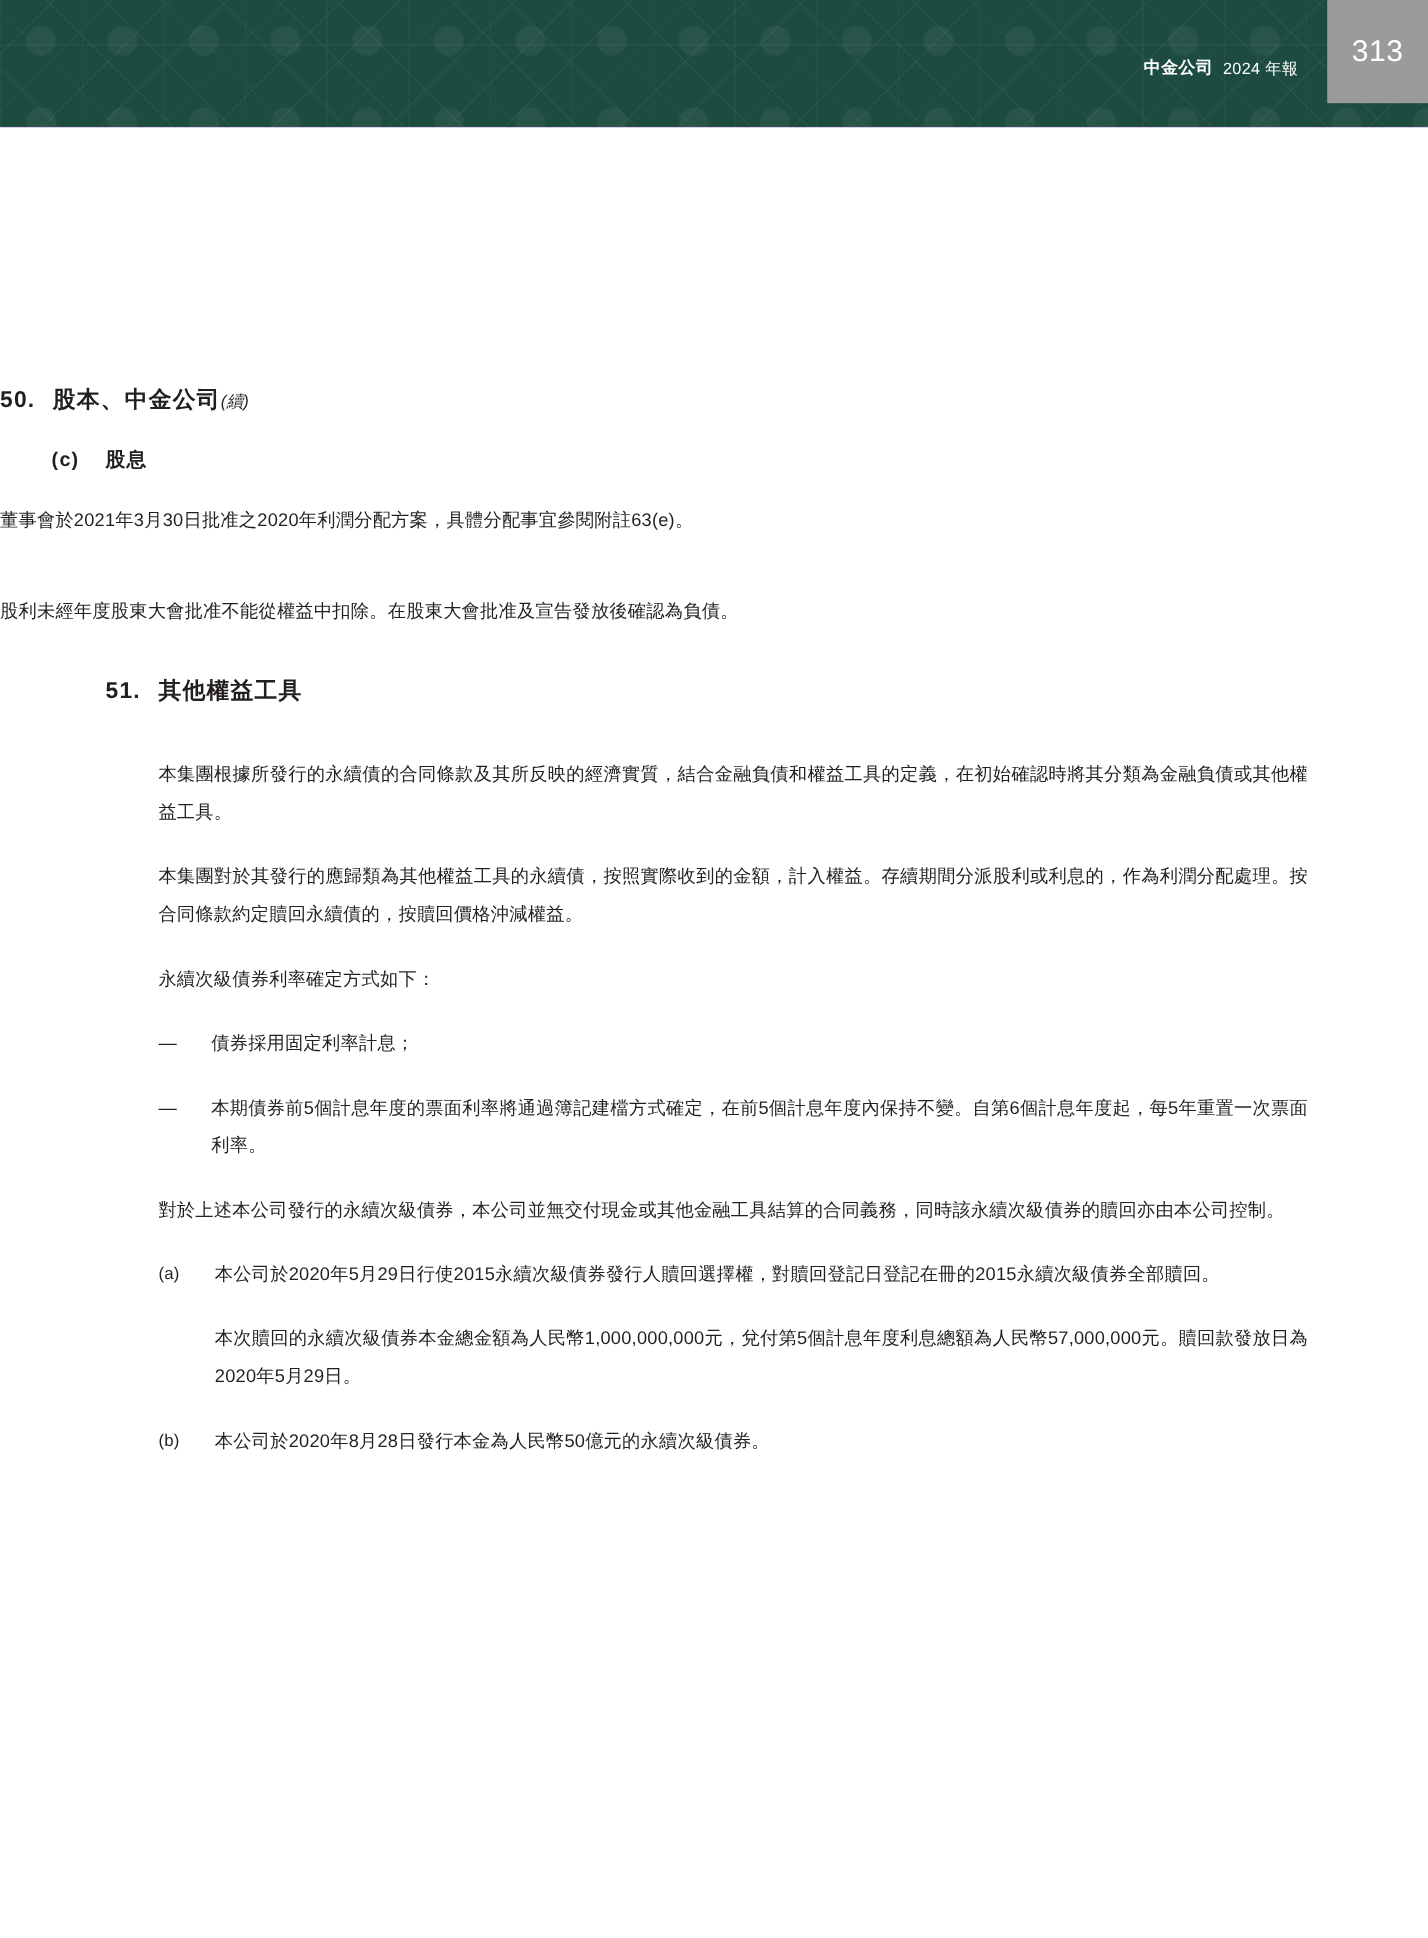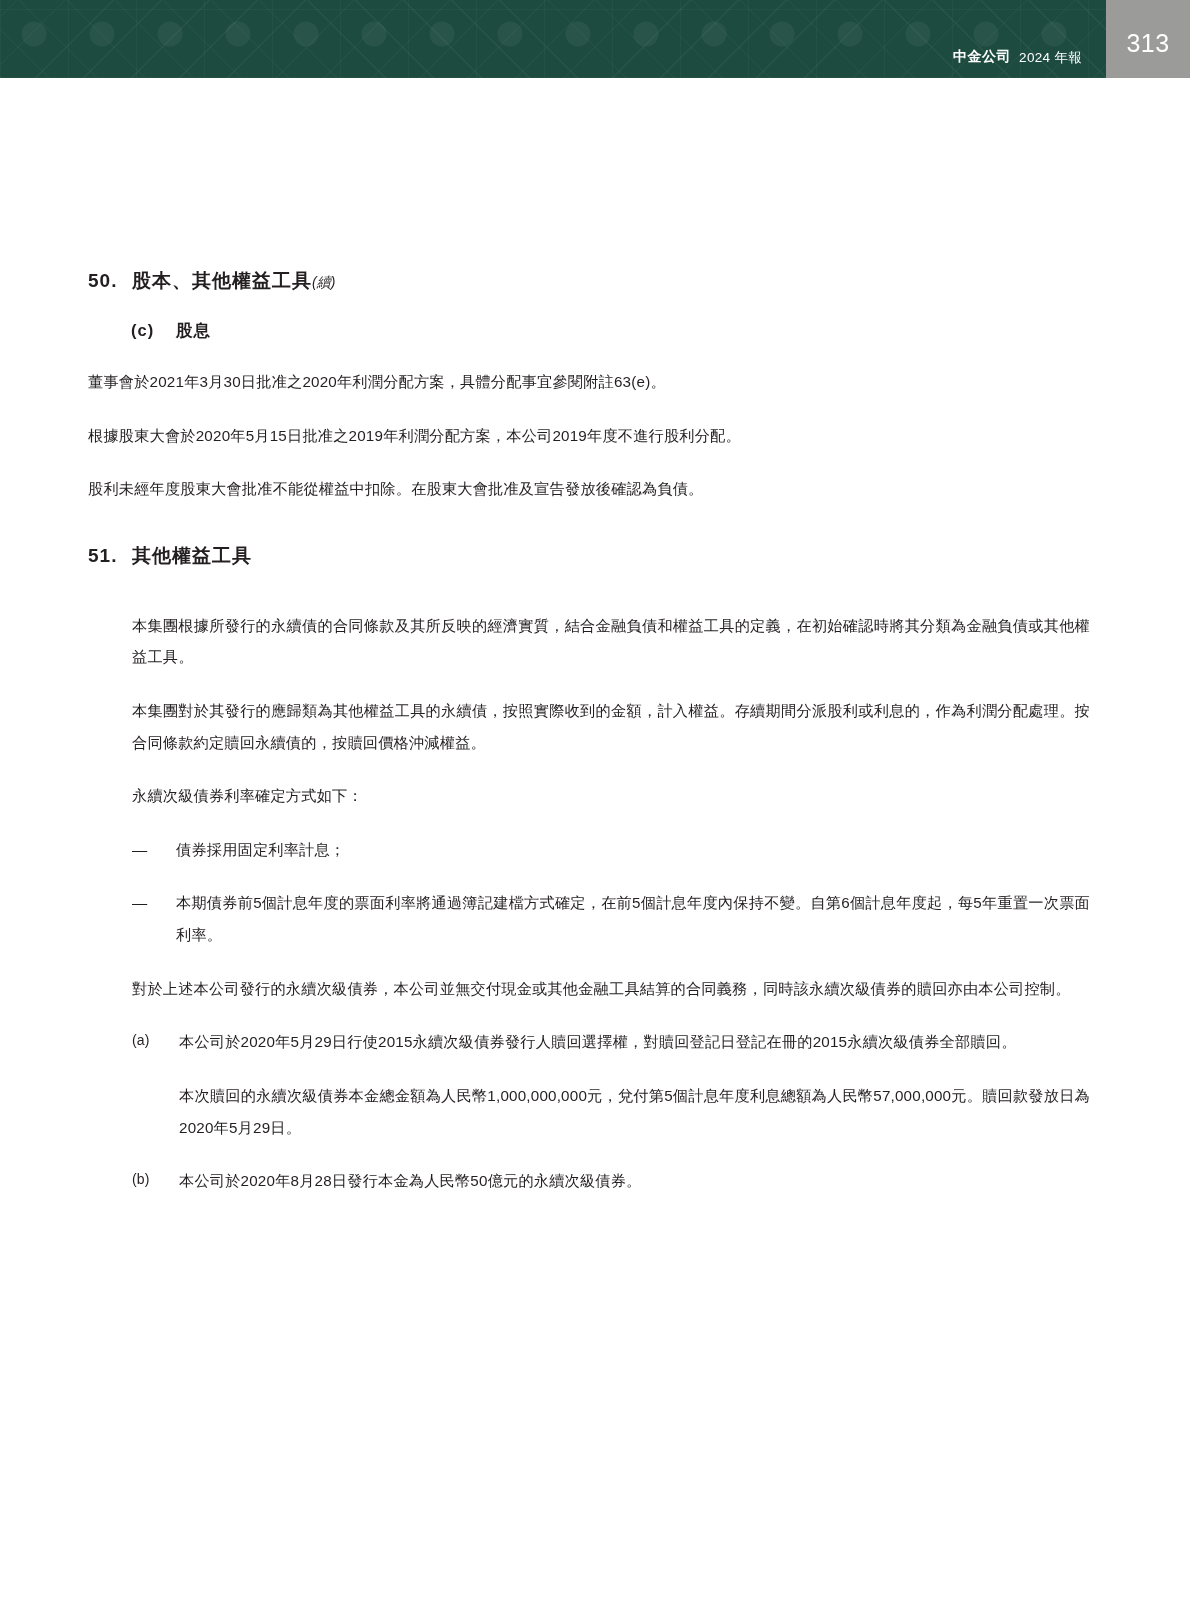--- a/index.html
+++ b/index.html
@@ -13,21 +13,21 @@
     font-family: "Liberation Sans", "DejaVu Sans", sans-serif;
     color: #231f20;
     overflow: hidden;
     position: relative;
   }
 
   
   .page-header {
     position: relative;
     width: 1190px;
-    height: 78px;
+    height: 106px;
     background: #6d28d9;
     overflow: hidden;
   }
   .page-header .pattern {
     position: absolute;
     inset: 0;
     background-color: #1d4b40;
     background-image:
       repeating-linear-gradient(45deg, rgba(255,255,255,0.045) 0 1px, rgba(255,255,255,0) 1px 34px),
       repeating-linear-gradient(-45deg, rgba(255,255,255,0.045) 0 1px, rgba(255,255,255,0) 1px 34px),
@@ -176,40 +176,39 @@
     <div class="header-company">中金公司</div>
     <div class="header-report">2024 年報</div>
     <div class="page-number-box">313</div>
   </div>
 </div>
 
 <div class="content">
 
   <div style="height:190px"></div>
 
-  <div class="section" style="padding-left:88px; padding-right:100px;">
+  <div class="section" style="padding-right:100px;margin-top:24px;">
     <div class="num-heading">
       <span class="num">50.</span>
       <span class="htext">
-        <span>股本、其他權益工具</span><span class="cont-mark">(續)</span>
+        <span>股本、中金公司</span><span class="cont-mark">(續)</span>
       </span>
     </div>
 
     <div style="height:26px"></div>
 
     <div class="sub-heading" style="margin-left:43px;">
       <span class="lbl">(c)</span>
       <span>股息</span>
     </div>
 
     <div style="height:24px"></div>
 
     <p class="para ind-1">董事會於2021年3月30日批准之2020年利潤分配方案，具體分配事宜參閱附註63(e)。</p>
     <div class="gap-s"></div>
-    <p class="para ind-1">根據股東大會於2020年5月15日批准之2019年利潤分配方案，本公司2019年度不進行股利分配。</p>
     <div class="gap-s"></div>
     <p class="para ind-1">股利未經年度股東大會批准不能從權益中扣除。在股東大會批准及宣告發放後確認為負債。</p>
   </div>
 
   <div style="height:38px"></div>
 
   <div class="section" style="padding-left:88px; padding-right:100px;">
     <div class="num-heading">
       <span class="num">51.</span>
       <span class="htext">其他權益工具</span>

